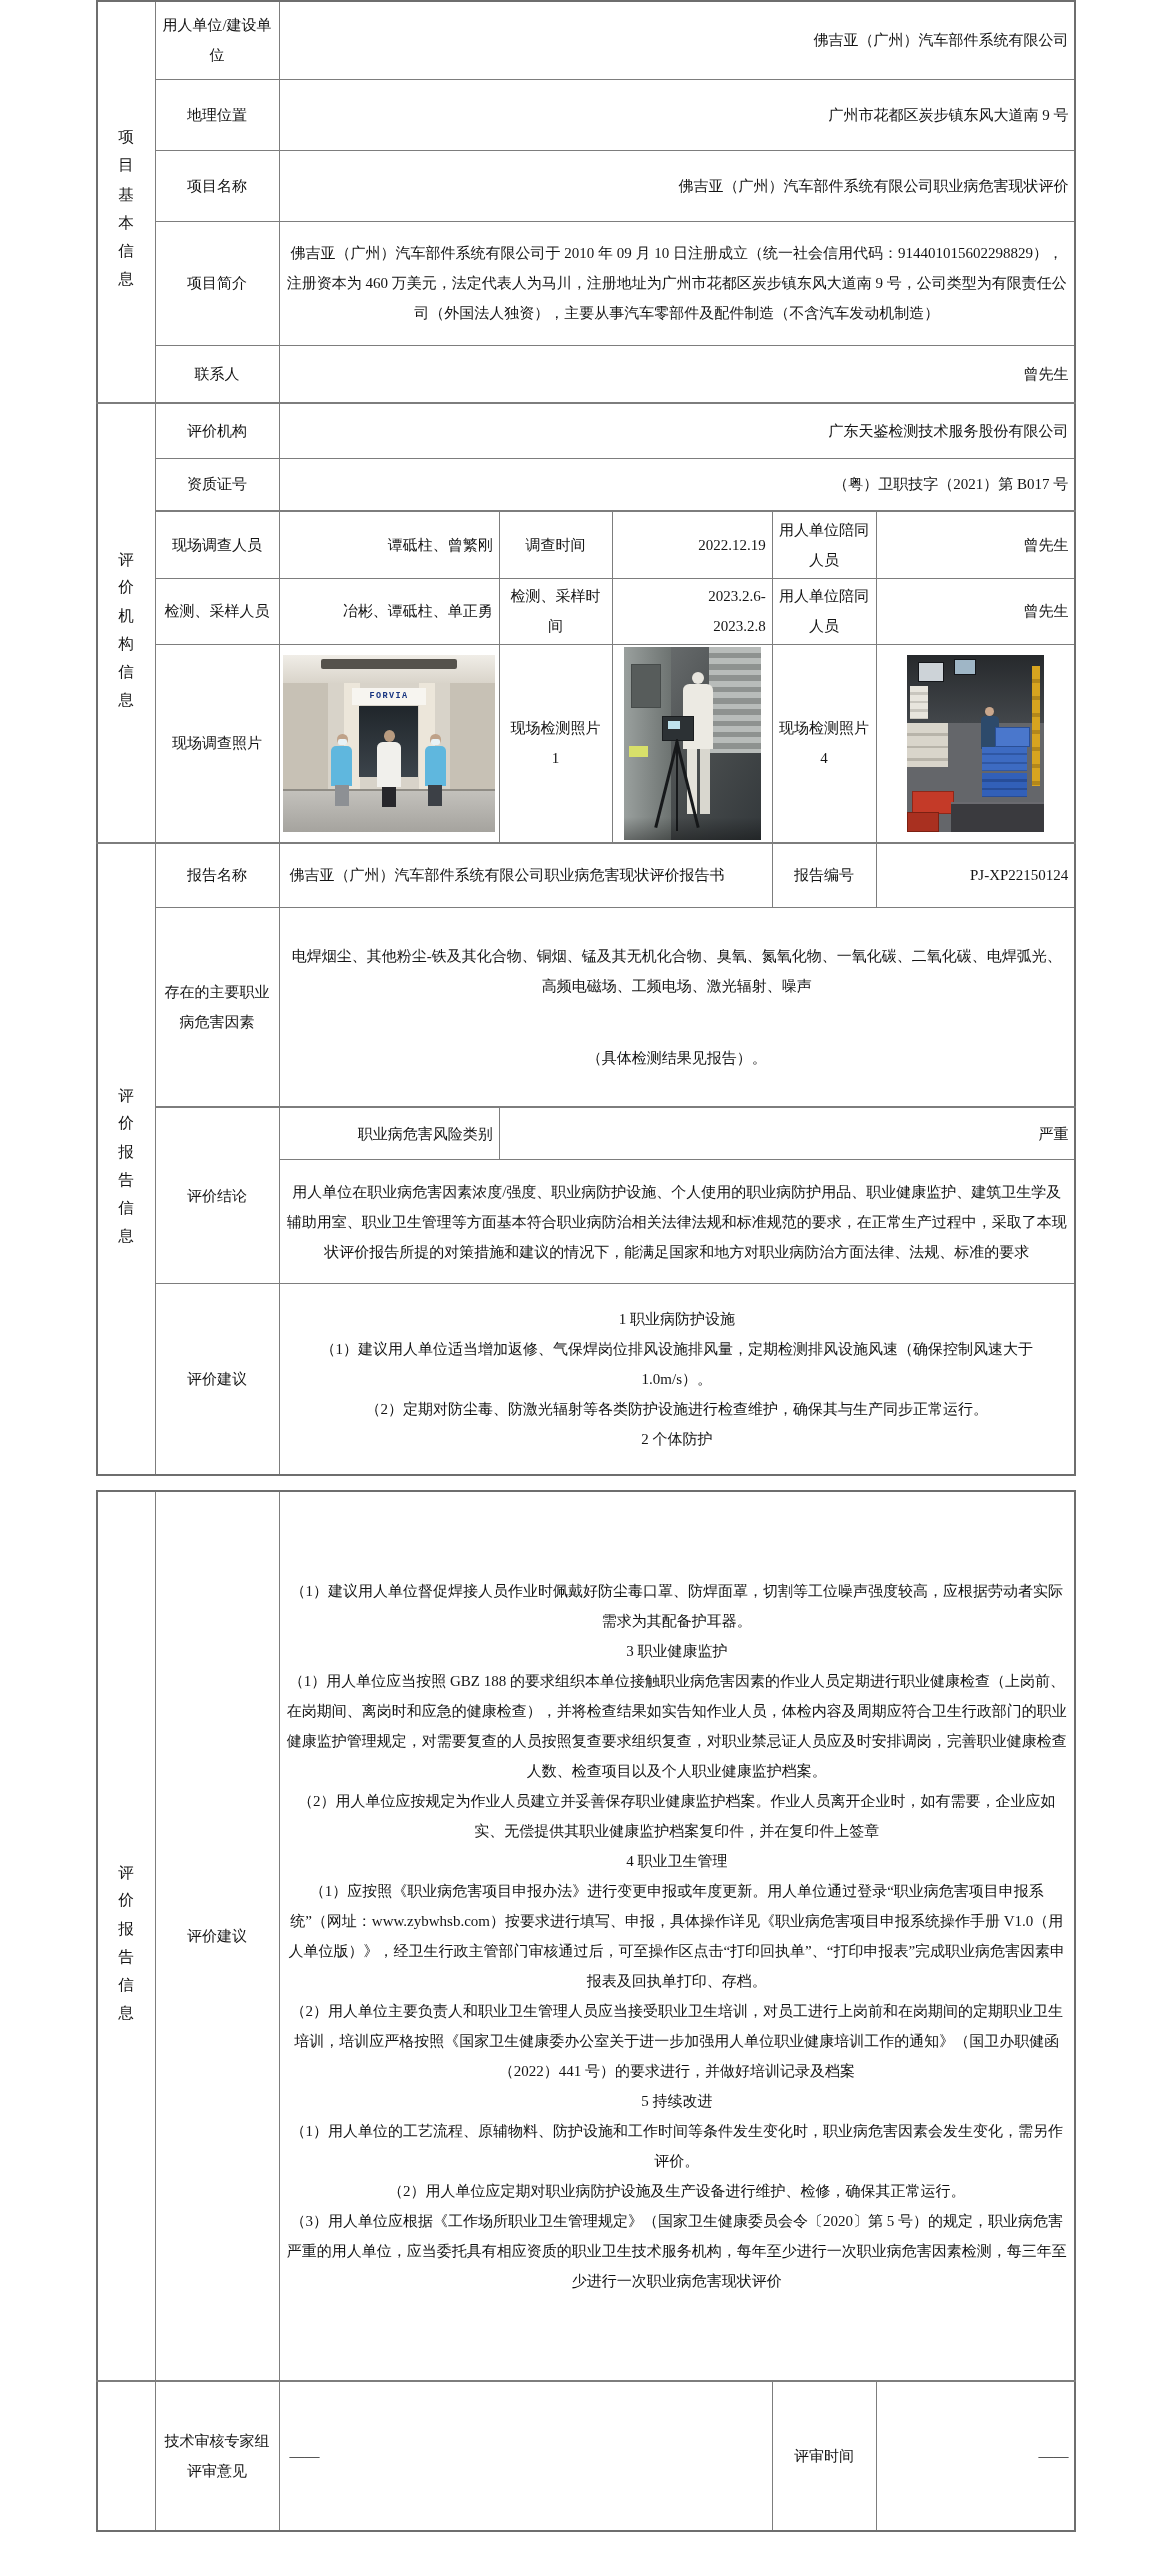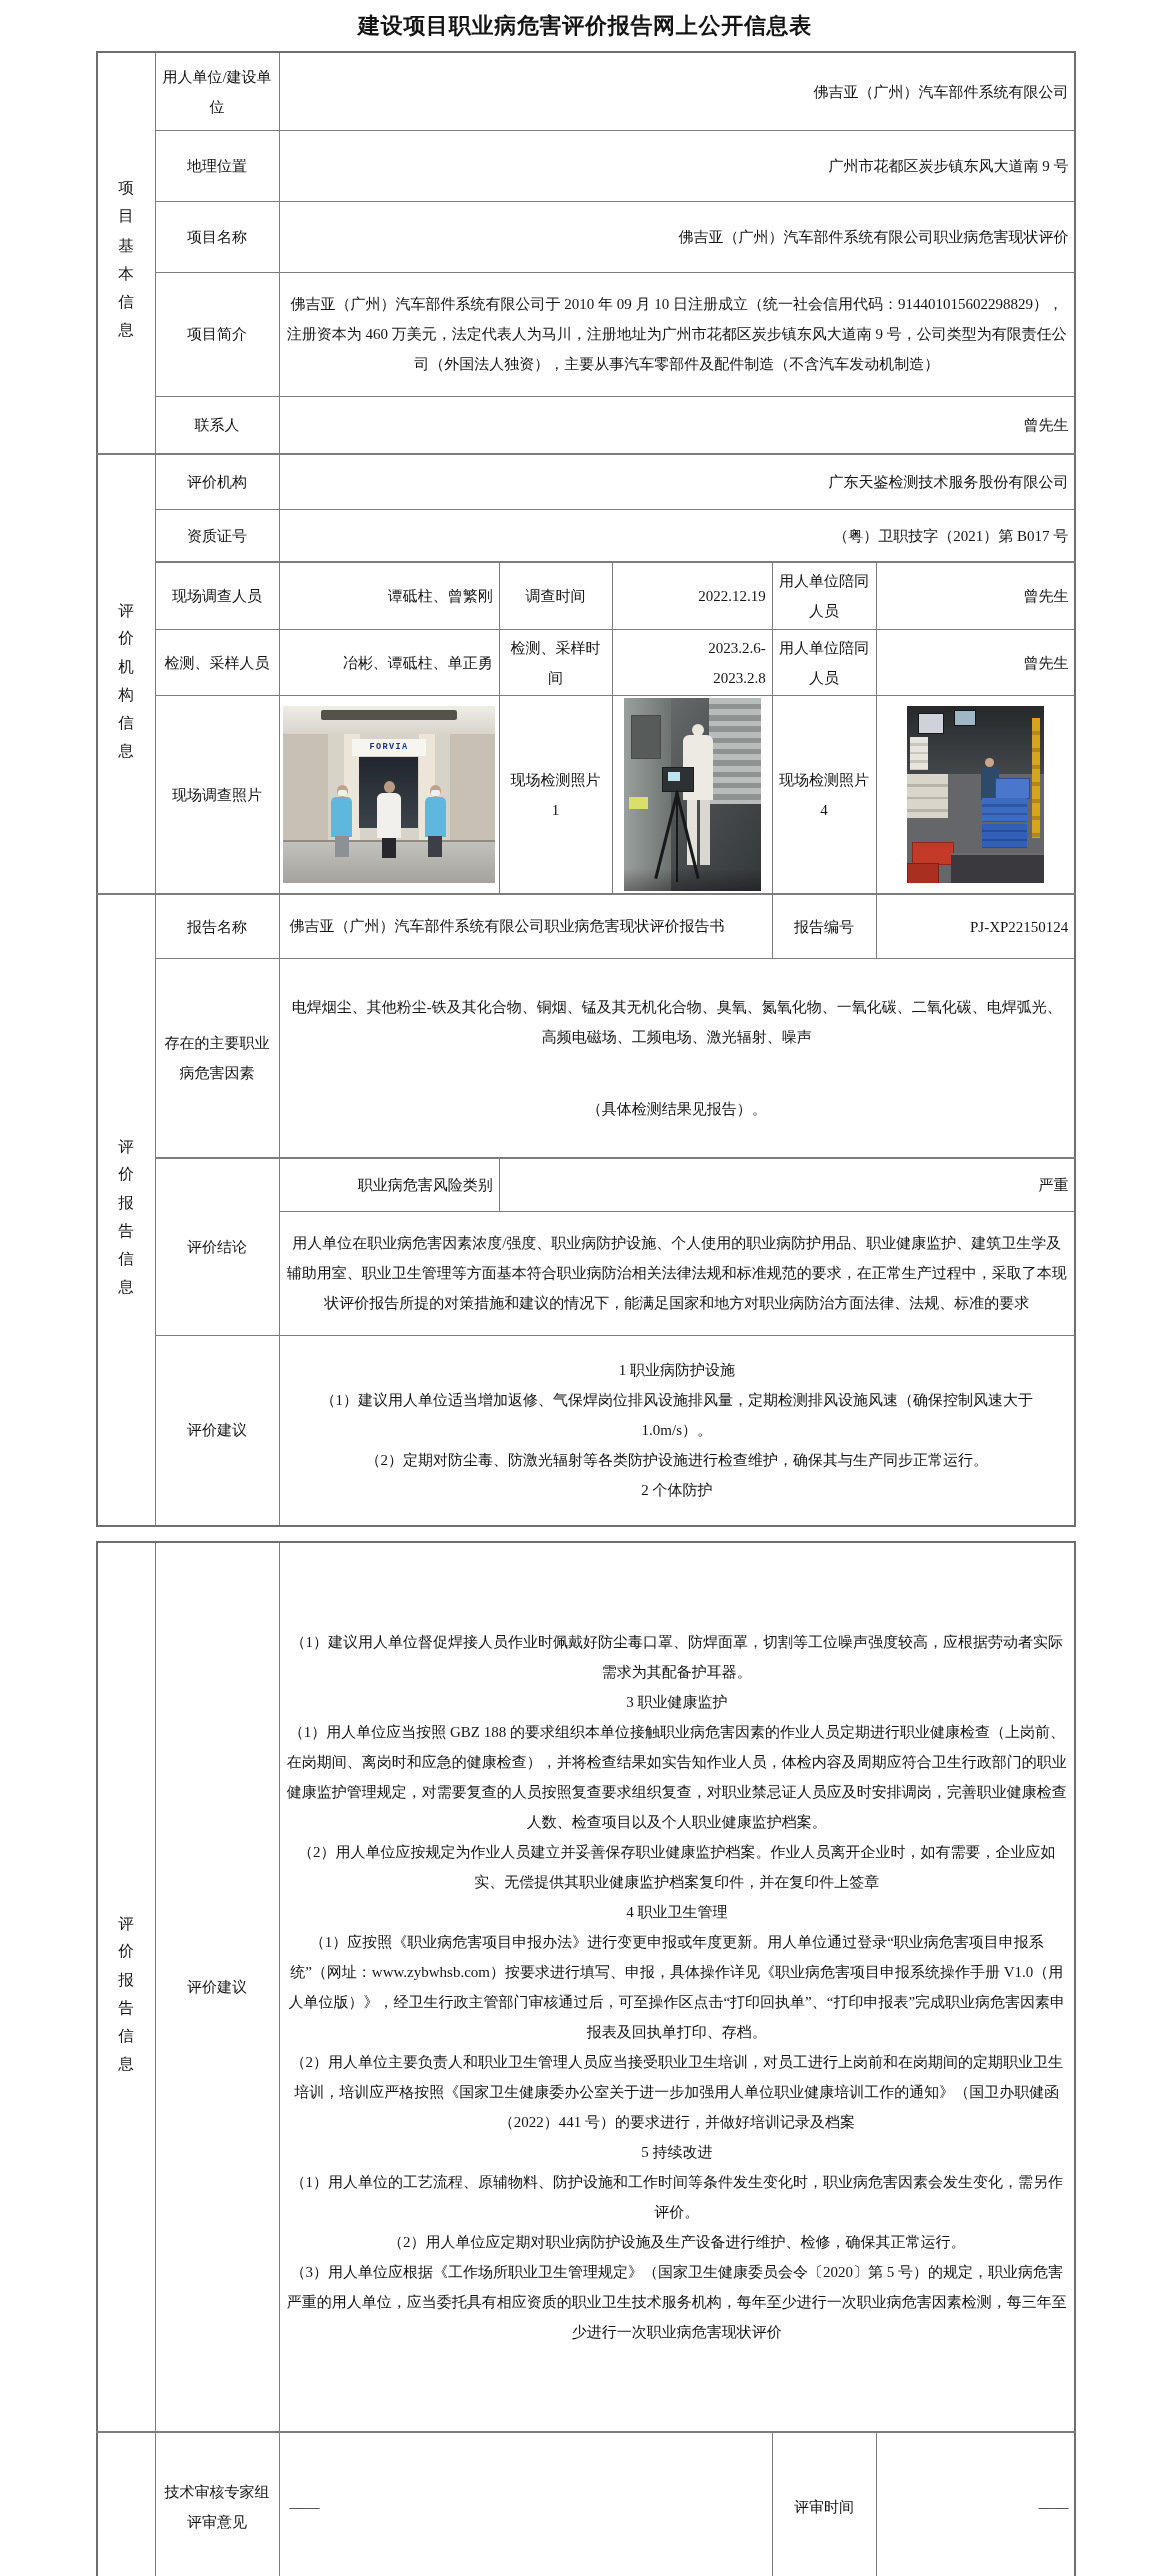--- a/index.html
+++ b/index.html
@@ -17,21 +17,20 @@
   td.lbl{text-align:center;line-height:1.9;margin-left:42px;}
   .dash{font-size:15px;}
   .photo{position:relative;overflow:hidden;margin:0 auto;background:#888;}
   .photo *{position:absolute;}
 </style>
 </head>
 <body>
 
 <div class="page">
 
-  <div class="doc-title">建设项目职业病危害评价报告网上公开信息表</div>
 
   <table class="t">
     <colgroup>
       <col style="width:58px">
         <col style="width:124px">
         <col style="width:220px">
       <col style="width:113px">
         <col style="width:160px">
         <col style="width:104px">
         <col style="width:199px">

